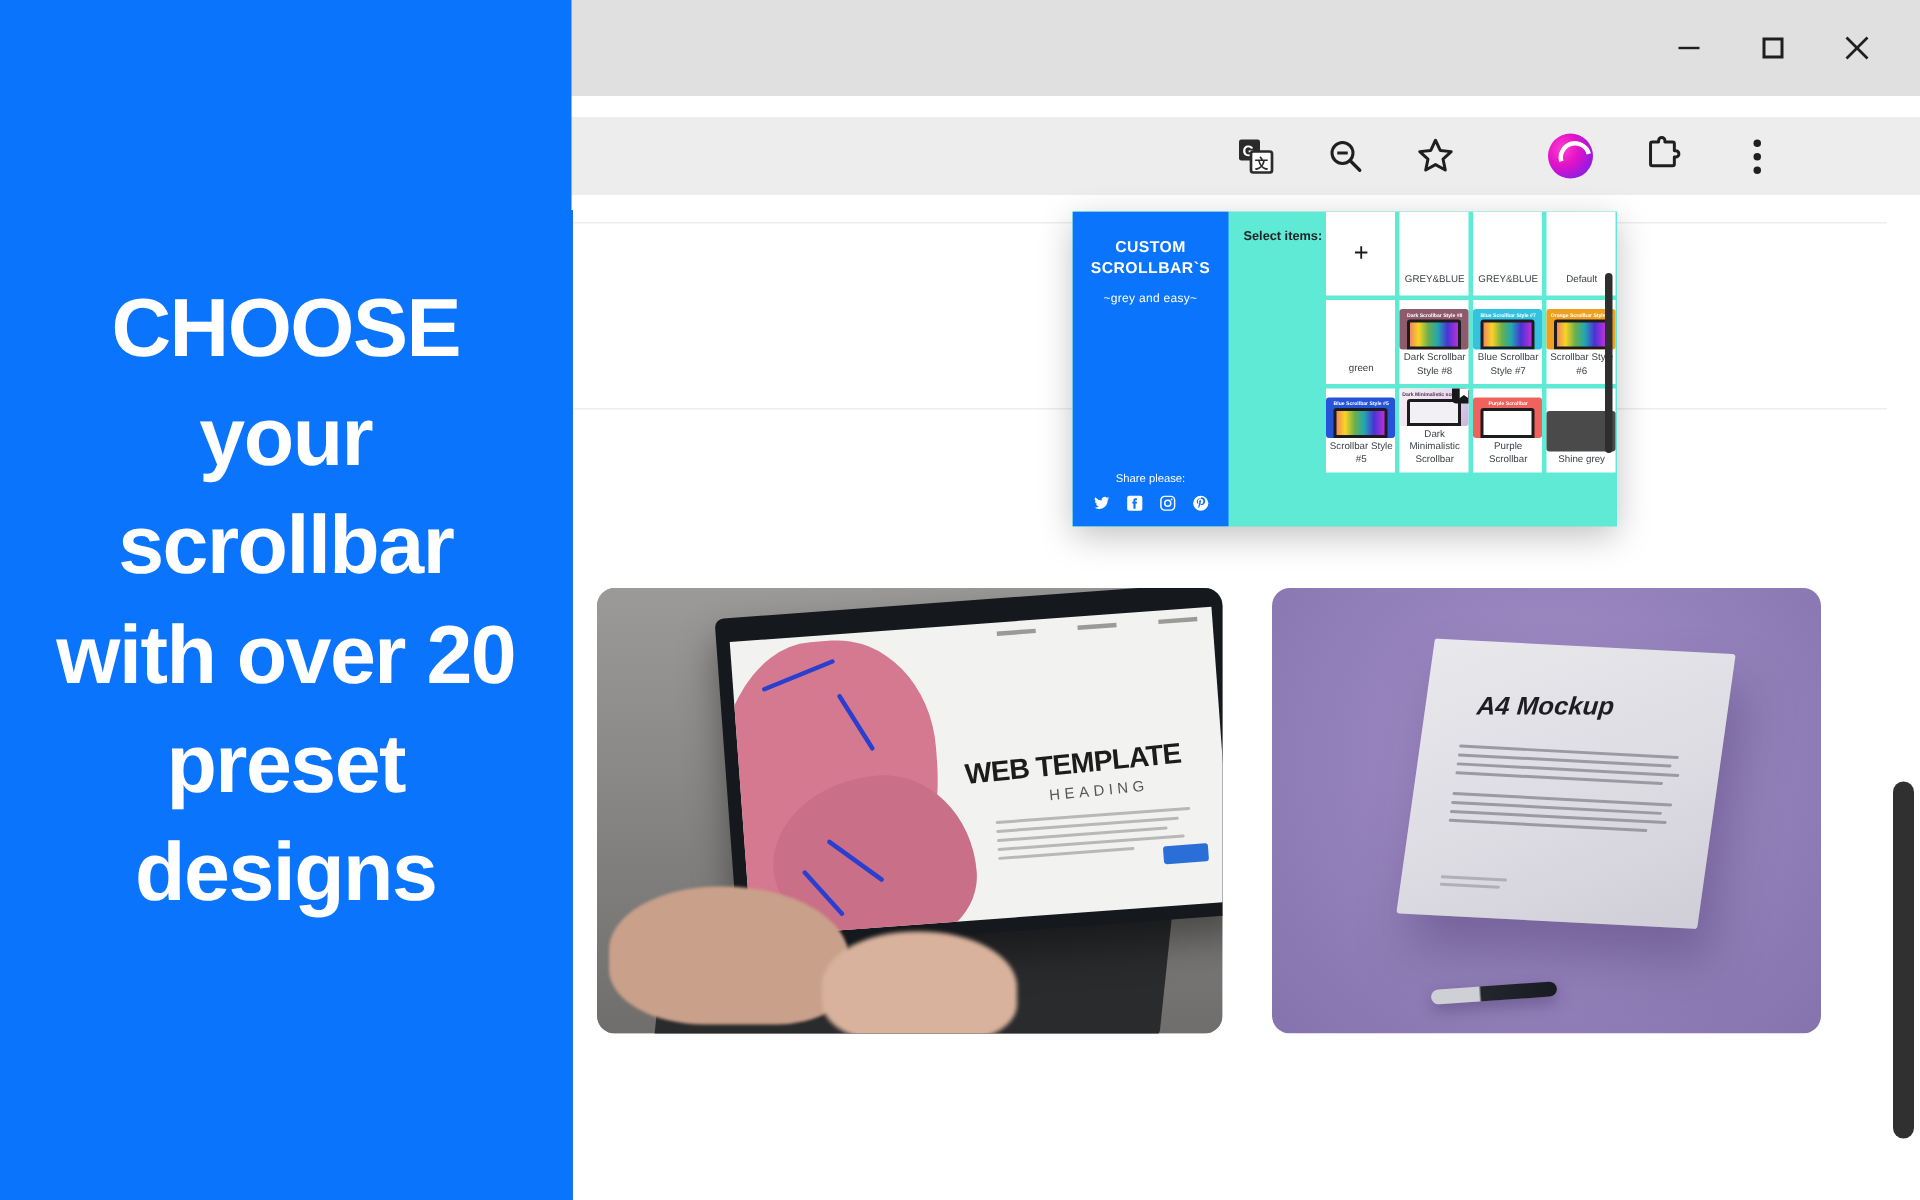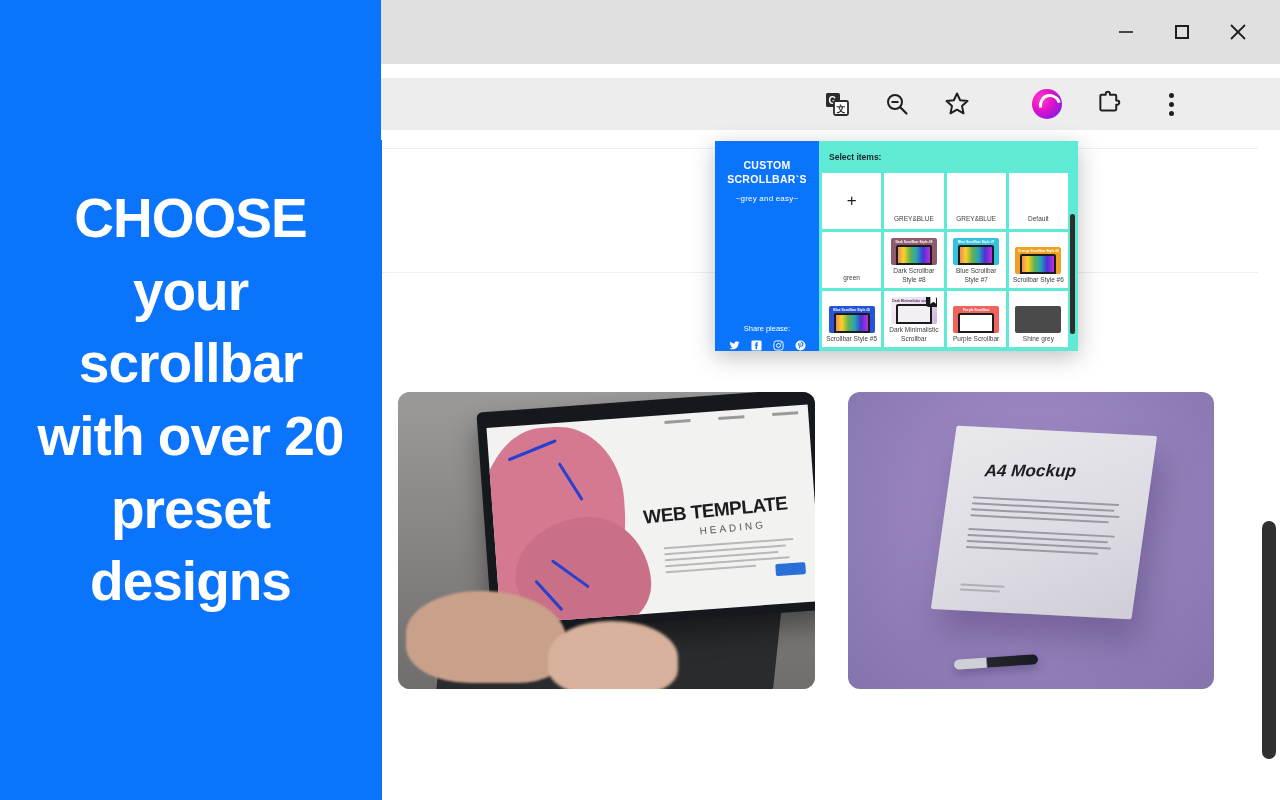--- a/index.html
+++ b/index.html
@@ -231,27 +231,27 @@
     background: #0b74fd;
     color: #ffffff;
     display: flex; flex-direction: column; align-items: center;
     padding-top: 18px;
   }
   .brand {
     font-size: 10.5px; font-weight: bold; text-align: center;
     line-height: 1.32; letter-spacing: .3px;
   }
   .brand-sub { font-size: 8px; margin-top: 7px; letter-spacing: .2px; }
-  .share { margin-top: auto; text-align: center; padding-bottom: 0; }
+  .share { margin-top: auto; text-align: center; padding-bottom: 10px; }
   .share-label { font-size: 7.5px; margin-bottom: 7px; }
   .socials { display: flex; gap: 11px; justify-content: center; }
   .socials span { width: 11px; height: 11px; display: block; color: #fff; }
   .socials svg { display: block; }
 
-  .popup-main { flex: 1; position: relative; display: flex; flex-direction: column; min-width: 0; }
+  .popup-main { flex: 1; position: relative; display: flex; min-width: 0; }
   .popup-head {
     height: 32px; display: flex; align-items: center;
     padding-left: 10px; font-size: 8.5px; font-weight: bold; color: #22252a;
   }
   .grid-wrap { position: relative; flex: 1; overflow: hidden; }
   .grid {
     display: grid;
     grid-template-columns: repeat(4, 1fr);
     gap: 3px;
     padding: 0 10px 0 3px;

